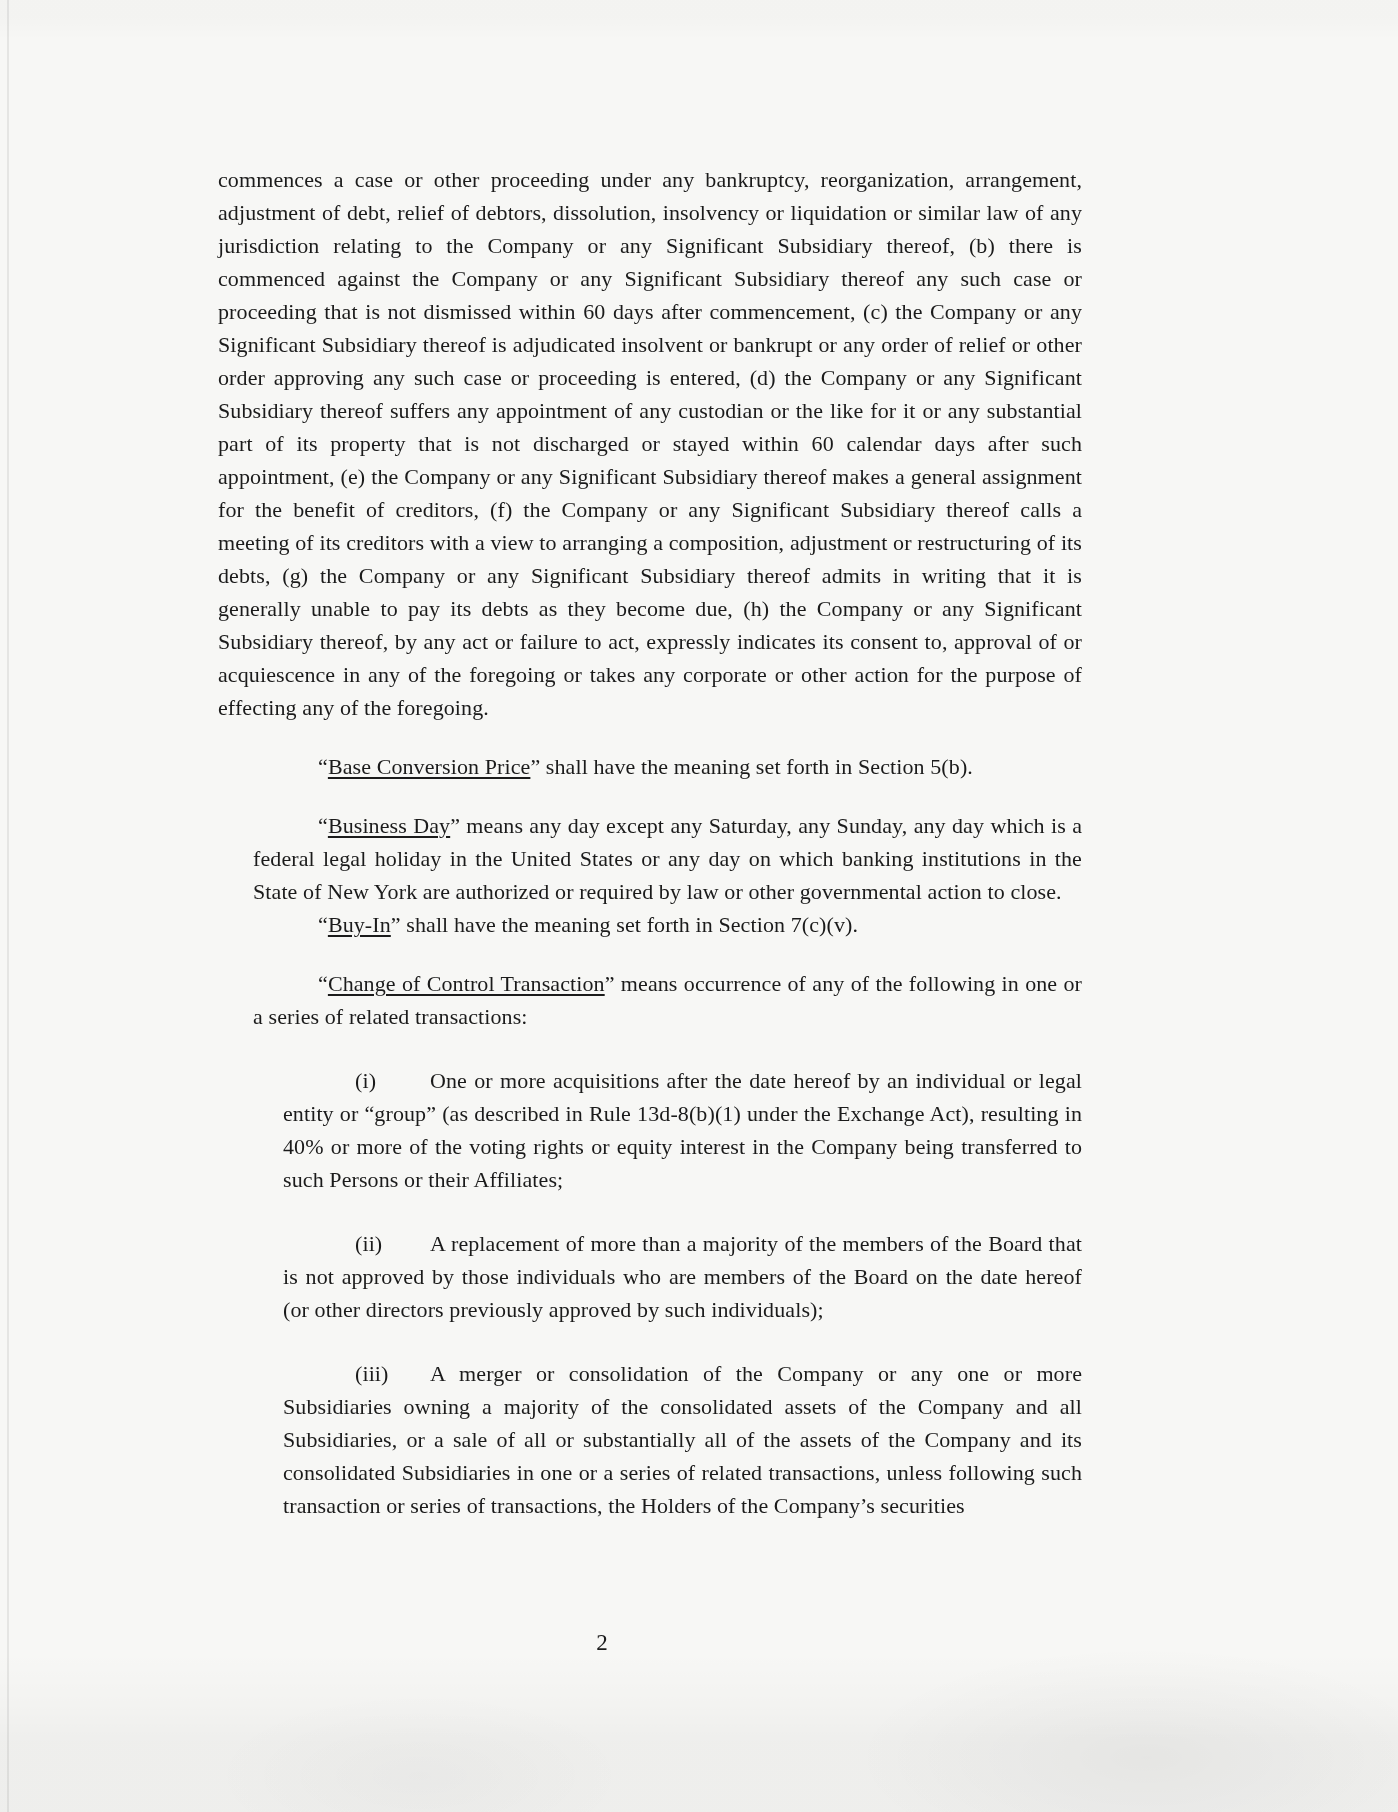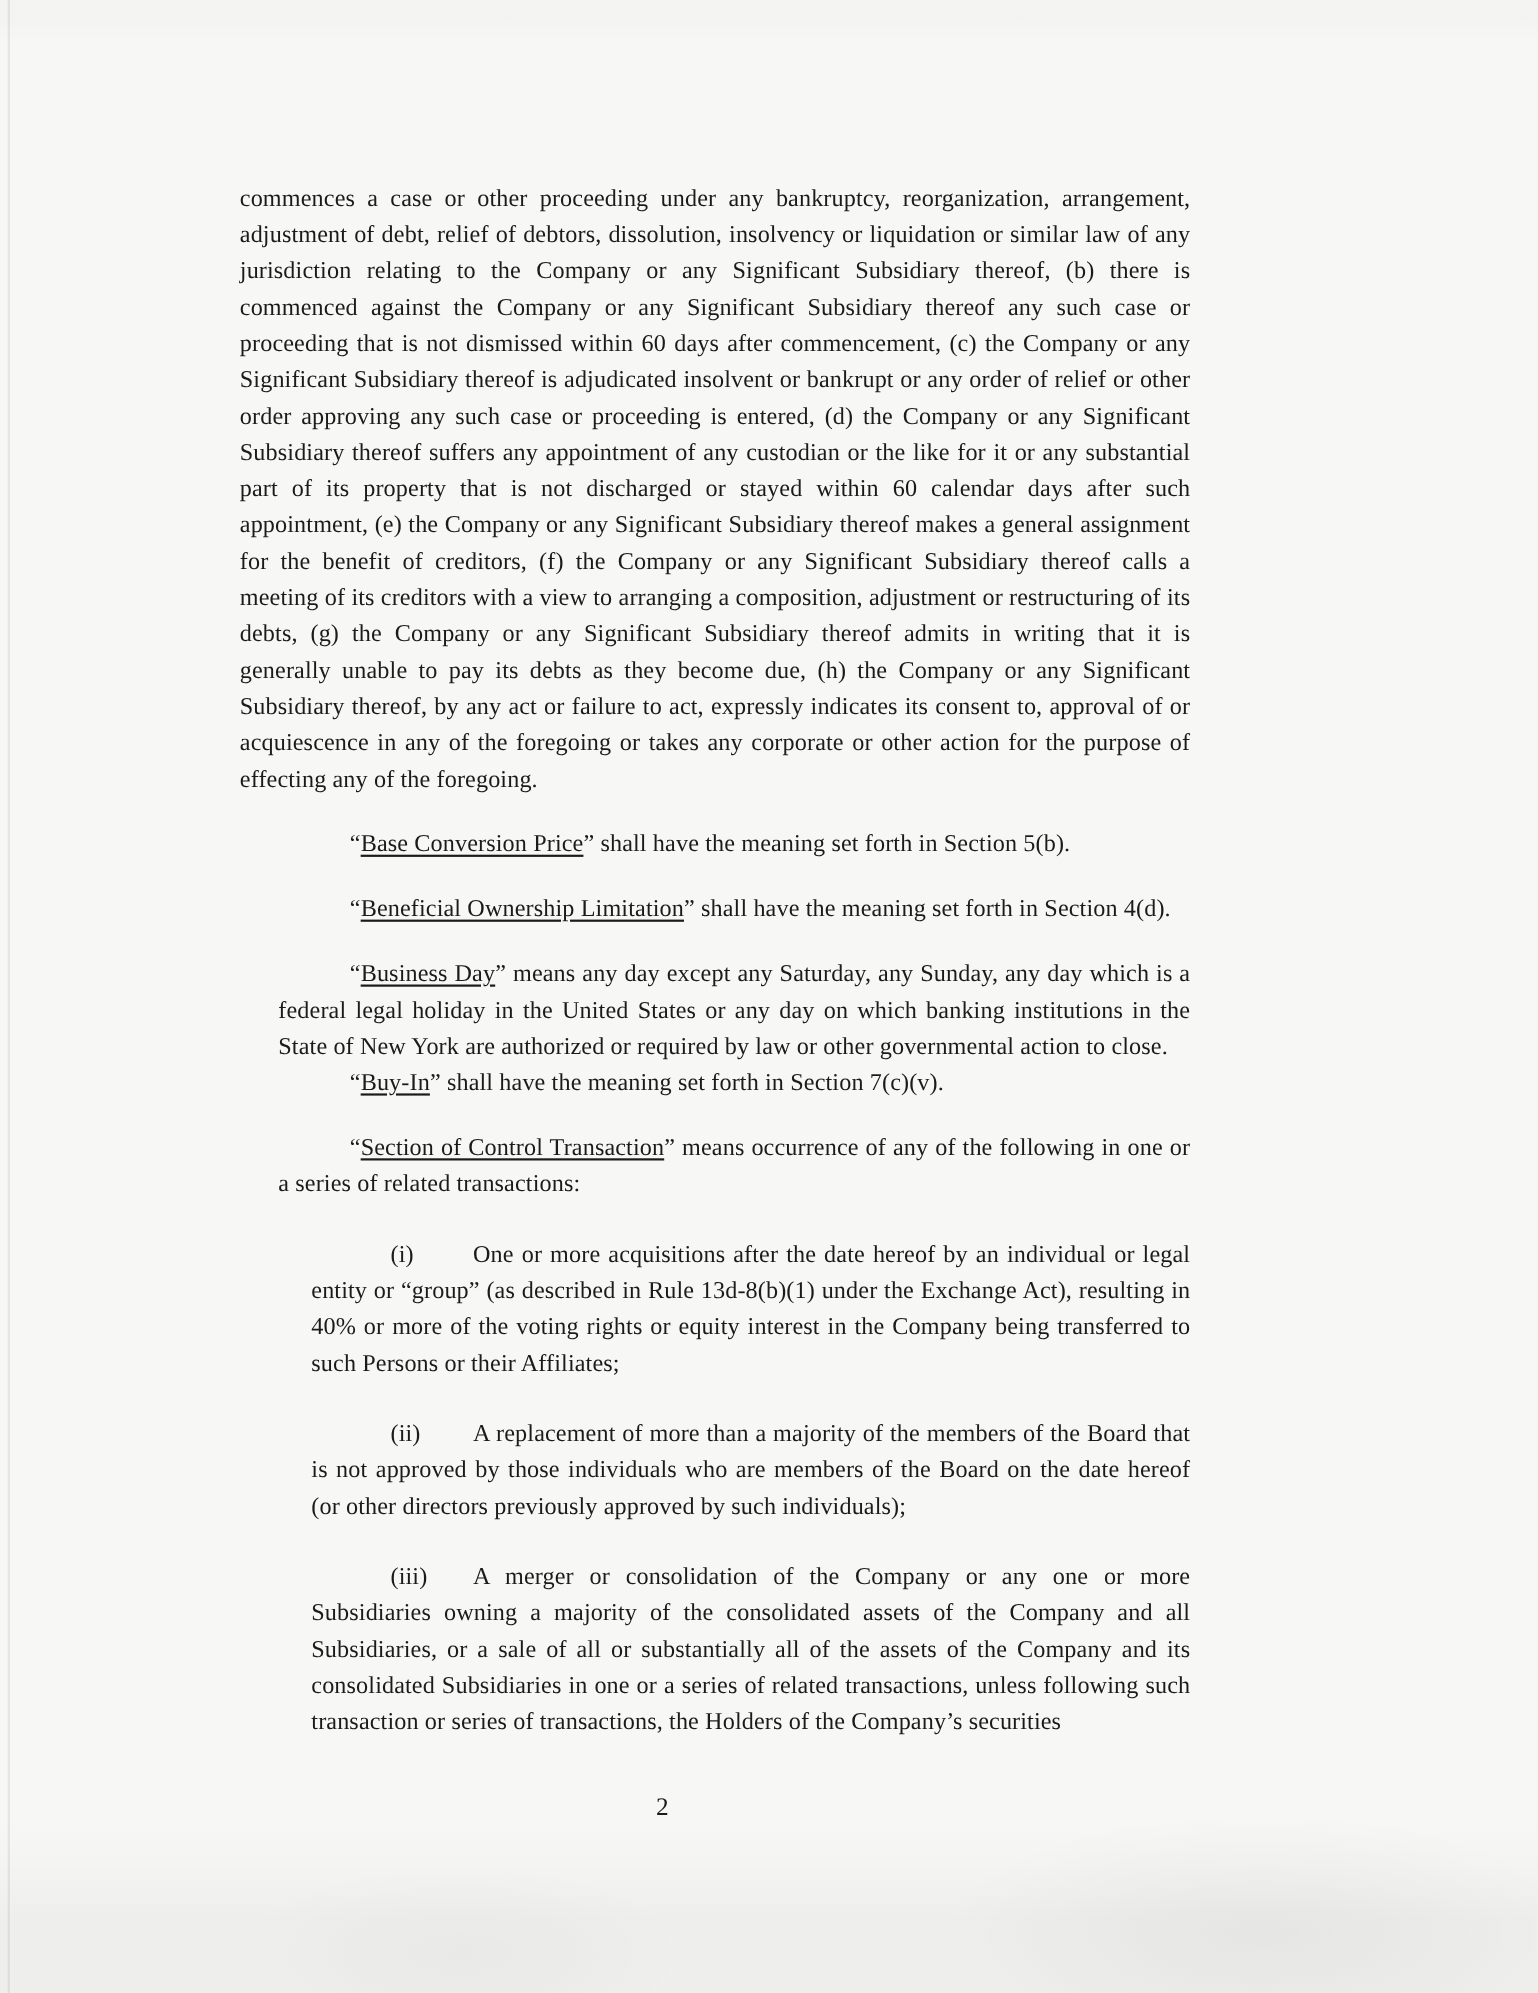--- a/index.html
+++ b/index.html
@@ -82,27 +82,26 @@
 
 <div class="page">
   <div class="edge-line"></div>
 
   <div class="content">
 
     <p class="body">commences a case or other proceeding under any bankruptcy, reorganization, arrangement, adjustment of debt, relief of debtors, dissolution, insolvency or liquidation or similar law of any jurisdiction relating to the Company or any Significant Subsidiary thereof, (b) there is commenced against the Company or any Significant Subsidiary thereof any such case or proceeding that is not dismissed within 60 days after commencement, (c) the Company or any Significant Subsidiary thereof is adjudicated insolvent or bankrupt or any order of relief or other order approving any such case or proceeding is entered, (d) the Company or any Significant Subsidiary thereof suffers any appointment of any custodian or the like for it or any substantial part of its property that is not discharged or stayed within 60 calendar days after such appointment, (e) the Company or any Significant Subsidiary thereof makes a general assignment for the benefit of creditors, (f) the Company or any Significant Subsidiary thereof calls a meeting of its creditors with a view to arranging a composition, adjustment or restructuring of its debts, (g) the Company or any Significant Subsidiary thereof admits in writing that it is generally unable to pay its debts as they become due, (h) the Company or any Significant Subsidiary thereof, by any act or failure to act, expressly indicates its consent to, approval of or acquiescence in any of the foregoing or takes any corporate or other action for the purpose of effecting any of the foregoing.</p>
 
     <p class="def"><span>“</span><span class="term">Base Conversion Price</span><span>” shall have the meaning set forth in Section 5(b).</span></p>
 
-    <p class="def"><span>“</span><span class="term">Beneficial Ownership Limitation</span><span>” shall have the meaning set forth in Section 4(d).</span></p>
 
     <p class="def"><span>“</span><span class="term">Business Day</span><span>” means any day except any Saturday, any Sunday, any day which is a federal legal holiday in the United States or any day on which banking institutions in the State of New York are authorized or required by law or other governmental action to close.</span></p>
 
     <p class="def no-gap"><span>“</span><span class="term">Buy-In</span><span>” shall have the meaning set forth in Section 7(c)(v).</span></p>
 
-    <p class="def"><span>“</span><span class="term">Section of Control Transaction</span><span>” means occurrence of any of the following in one or a series of related transactions:</span></p>
+    <p class="def"><span>“</span><span class="term">Change of Control Transaction</span><span>” means occurrence of any of the following in one or a series of related transactions:</span></p>
 
     <p class="clause"><span class="num">(i)</span><span>One or more acquisitions after the date hereof by an individual or legal entity or “group” (as described in Rule 13d-8(b)(1) under the Exchange Act), resulting in 40% or more of the voting rights or equity interest in the Company being transferred to such Persons or their Affiliates;</span></p>
 
     <p class="clause"><span class="num">(ii)</span><span>A replacement of more than a majority of the members of the Board that is not approved by those individuals who are members of the Board on the date hereof (or other directors previously approved by such individuals);</span></p>
 
     <p class="clause"><span class="num">(iii)</span><span>A merger or consolidation of the Company or any one or more Subsidiaries owning a majority of the consolidated assets of the Company and all Subsidiaries, or a sale of all or substantially all of the assets of the Company and its consolidated Subsidiaries in one or a series of related transactions, unless following such transaction or series of transactions, the Holders of the Company’s securities</span></p>
 
   </div>
 
   <div class="page-number">2</div>

